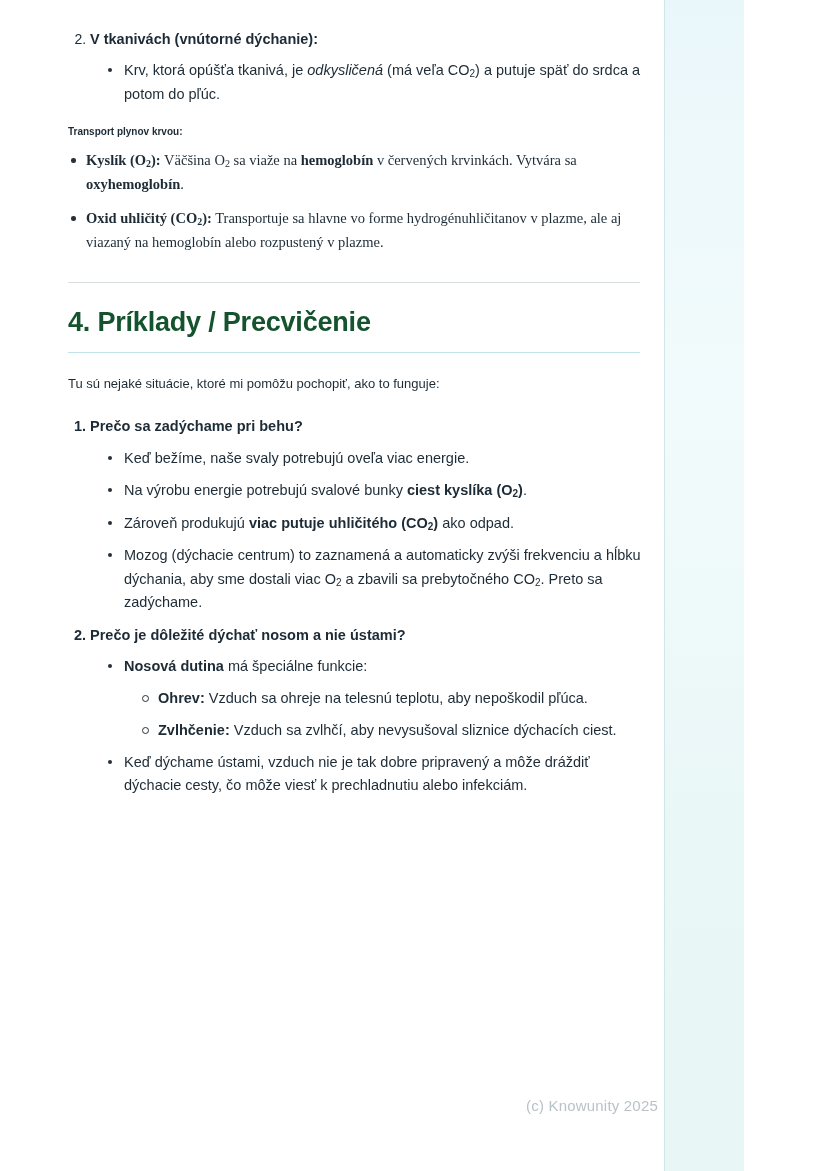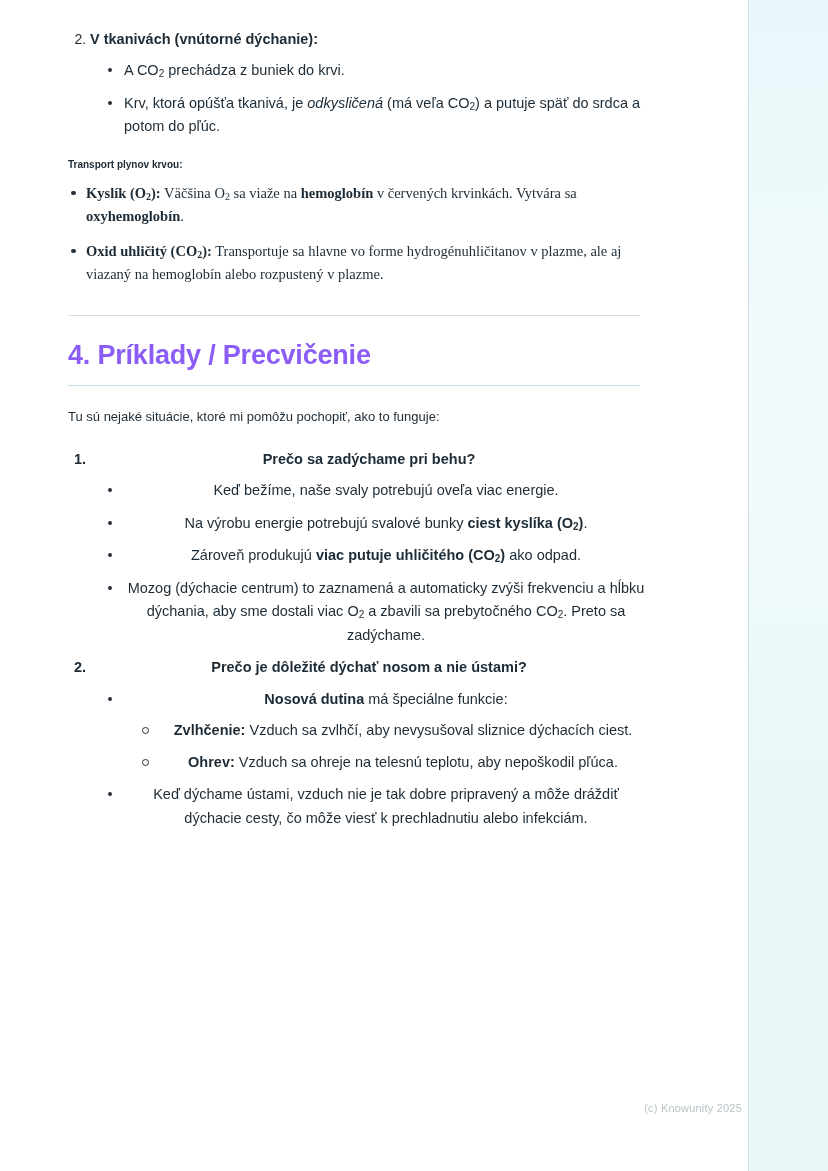--- a/index.html
+++ b/index.html
@@ -11,21 +11,21 @@
     width: 828px;
     height: 1171px;
     background: #ffffff;
     font-family: "Liberation Sans", sans-serif;
     color: #1d2b36;
     position: relative;
     overflow: hidden;
   }
   .page {
     position: relative;
-    width: 828px;
+    width: 744px;
     height: 1171px;
     background: #ffffff;
   }
   
   .right-strip {
     position: absolute;
     top: 0;
     right: 0;
     width: 80px;
     height: 1171px;
@@ -115,21 +115,21 @@
     border-radius: 50%;
     background: #26303a;
   }
   .divider {
     border: none;
     border-top: 1px solid #d8dde0;
     margin: 28px 0 0 0;
     width: 572px;
   }
   h2.heading {
-    color: #8b5cf6;
+    color: #14532d;
     font-size: 27px;
     font-weight: bold;
     margin: 24px 0 0 0;
     letter-spacing: -0.2px;
   }
   .heading-rule {
     border: none;
     border-top: 1px solid #bfe3e8;
     margin: 14px 0 0 0;
     width: 572px;
@@ -142,21 +142,20 @@
   ol.examples {
     list-style: decimal;
     margin: 20px 0 0 0;
     padding-left: 22px;
   }
   ol.examples > li {
     font-size: 14.5px;
     line-height: 1.55;
     font-weight: bold;
     margin-bottom: 6px;
-    text-align: center;
   }
   ol.examples > li > ul { font-weight: normal; }
   ul.sub-hollow {
     list-style: none;
     margin: 8px 0 8px 0;
     padding-left: 18px;
   }
   ul.sub-hollow > li {
     position: relative;
     padding-left: 16px;
@@ -174,40 +173,39 @@
     border-radius: 50%;
     border: 1.2px solid #26303a;
     background: transparent;
   }
   em { font-style: italic; }
   b, strong { font-weight: bold; }
   .footer-note {
     position: absolute;
     right: 86px;
     bottom: 57px;
-    font-size: 11px;
+    font-size: 15px;
     color: #b9c3c7;
     letter-spacing: 0.2px;
   }
 </style>
 </head>
 <body>
 
 <div class="page">
 
   <div class="right-strip"></div>
   <div class="right-strip-line"></div>
 
   <div class="content">
 
     <ol class="lvl1" start="2">
       <li>
         <span class="li-head">V tkanivách (vnútorné dýchanie):</span>
         <ul class="bul">
-            <li><span>A CO</span><span class="sub">2</span><span> prechádza z buniek do krvi.</span></li>
             <li><span>Krv, ktorá opúšťa tkanivá, je </span><em>odkysličená</em><span> (má veľa CO</span><span class="sub">2</span><span>) a putuje späť do srdca a potom do pľúc.</span></li>
           </ul>
       </li>
     </ol>
 
     <div class="section-label">Transport plynov krvou:</div>
     <ul class="outer">
         <li><b>Kyslík (O</b><b class="sub">2</b><b>):</b><span> Väčšina O</span><span class="sub">2</span><span> sa viaže na </span><b>hemoglobín</b><span> v červených krvinkách. Vytvára sa </span><b>oxyhemoglobín</b><span>.</span></li>
         <li><b>Oxid uhličitý (CO</b><b class="sub">2</b><b>):</b><span> Transportuje sa hlavne vo forme hydrogénuhličitanov v plazme, ale aj viazaný na hemoglobín alebo rozpustený v plazme.</span></li>
       </ul>
@@ -221,22 +219,22 @@
 
     <ol class="examples">
         <li><span>Prečo sa zadýchame pri behu?</span><ul class="bul">
             <li><span>Keď bežíme, naše svaly potrebujú oveľa viac energie.</span></li>
             <li><span>Na výrobu energie potrebujú svalové bunky </span><b>ciest kyslíka (O</b><b class="sub">2</b><b>)</b><span>.</span></li>
             <li><span>Zároveň produkujú </span><b>viac putuje uhličitého (CO</b><b class="sub">2</b><b>)</b><span> ako odpad.</span></li>
             <li><span>Mozog (dýchacie centrum) to zaznamená a automaticky zvýši frekvenciu a hĺbku dýchania, aby sme dostali viac O</span><span class="sub">2</span><span> a zbavili sa prebytočného CO</span><span class="sub">2</span><span>. Preto sa zadýchame.</span></li>
           </ul></li>
         <li><span>Prečo je dôležité dýchať nosom a nie ústami?</span><ul class="bul">
             <li><b>Nosová dutina</b><span> má špeciálne funkcie:</span><ul class="sub-hollow">
+                <li><b>Ohrev:</b><span> Vzduch sa ohreje na telesnú teplotu, aby nepoškodil pľúca.</span></li>
                 <li><b>Zvlhčenie:</b><span> Vzduch sa zvlhčí, aby nevysušoval sliznice dýchacích ciest.</span></li>
-                <li><b>Ohrev:</b><span> Vzduch sa ohreje na telesnú teplotu, aby nepoškodil pľúca.</span></li>
               </ul></li>
             <li><span>Keď dýchame ústami, vzduch nie je tak dobre pripravený a môže dráždiť dýchacie cesty, čo môže viesť k prechladnutiu alebo infekciám.</span></li>
           </ul></li>
       </ol>
 
   </div>
 
   <div class="footer-note">(c) Knowunity 2025</div>
 </div>
 

